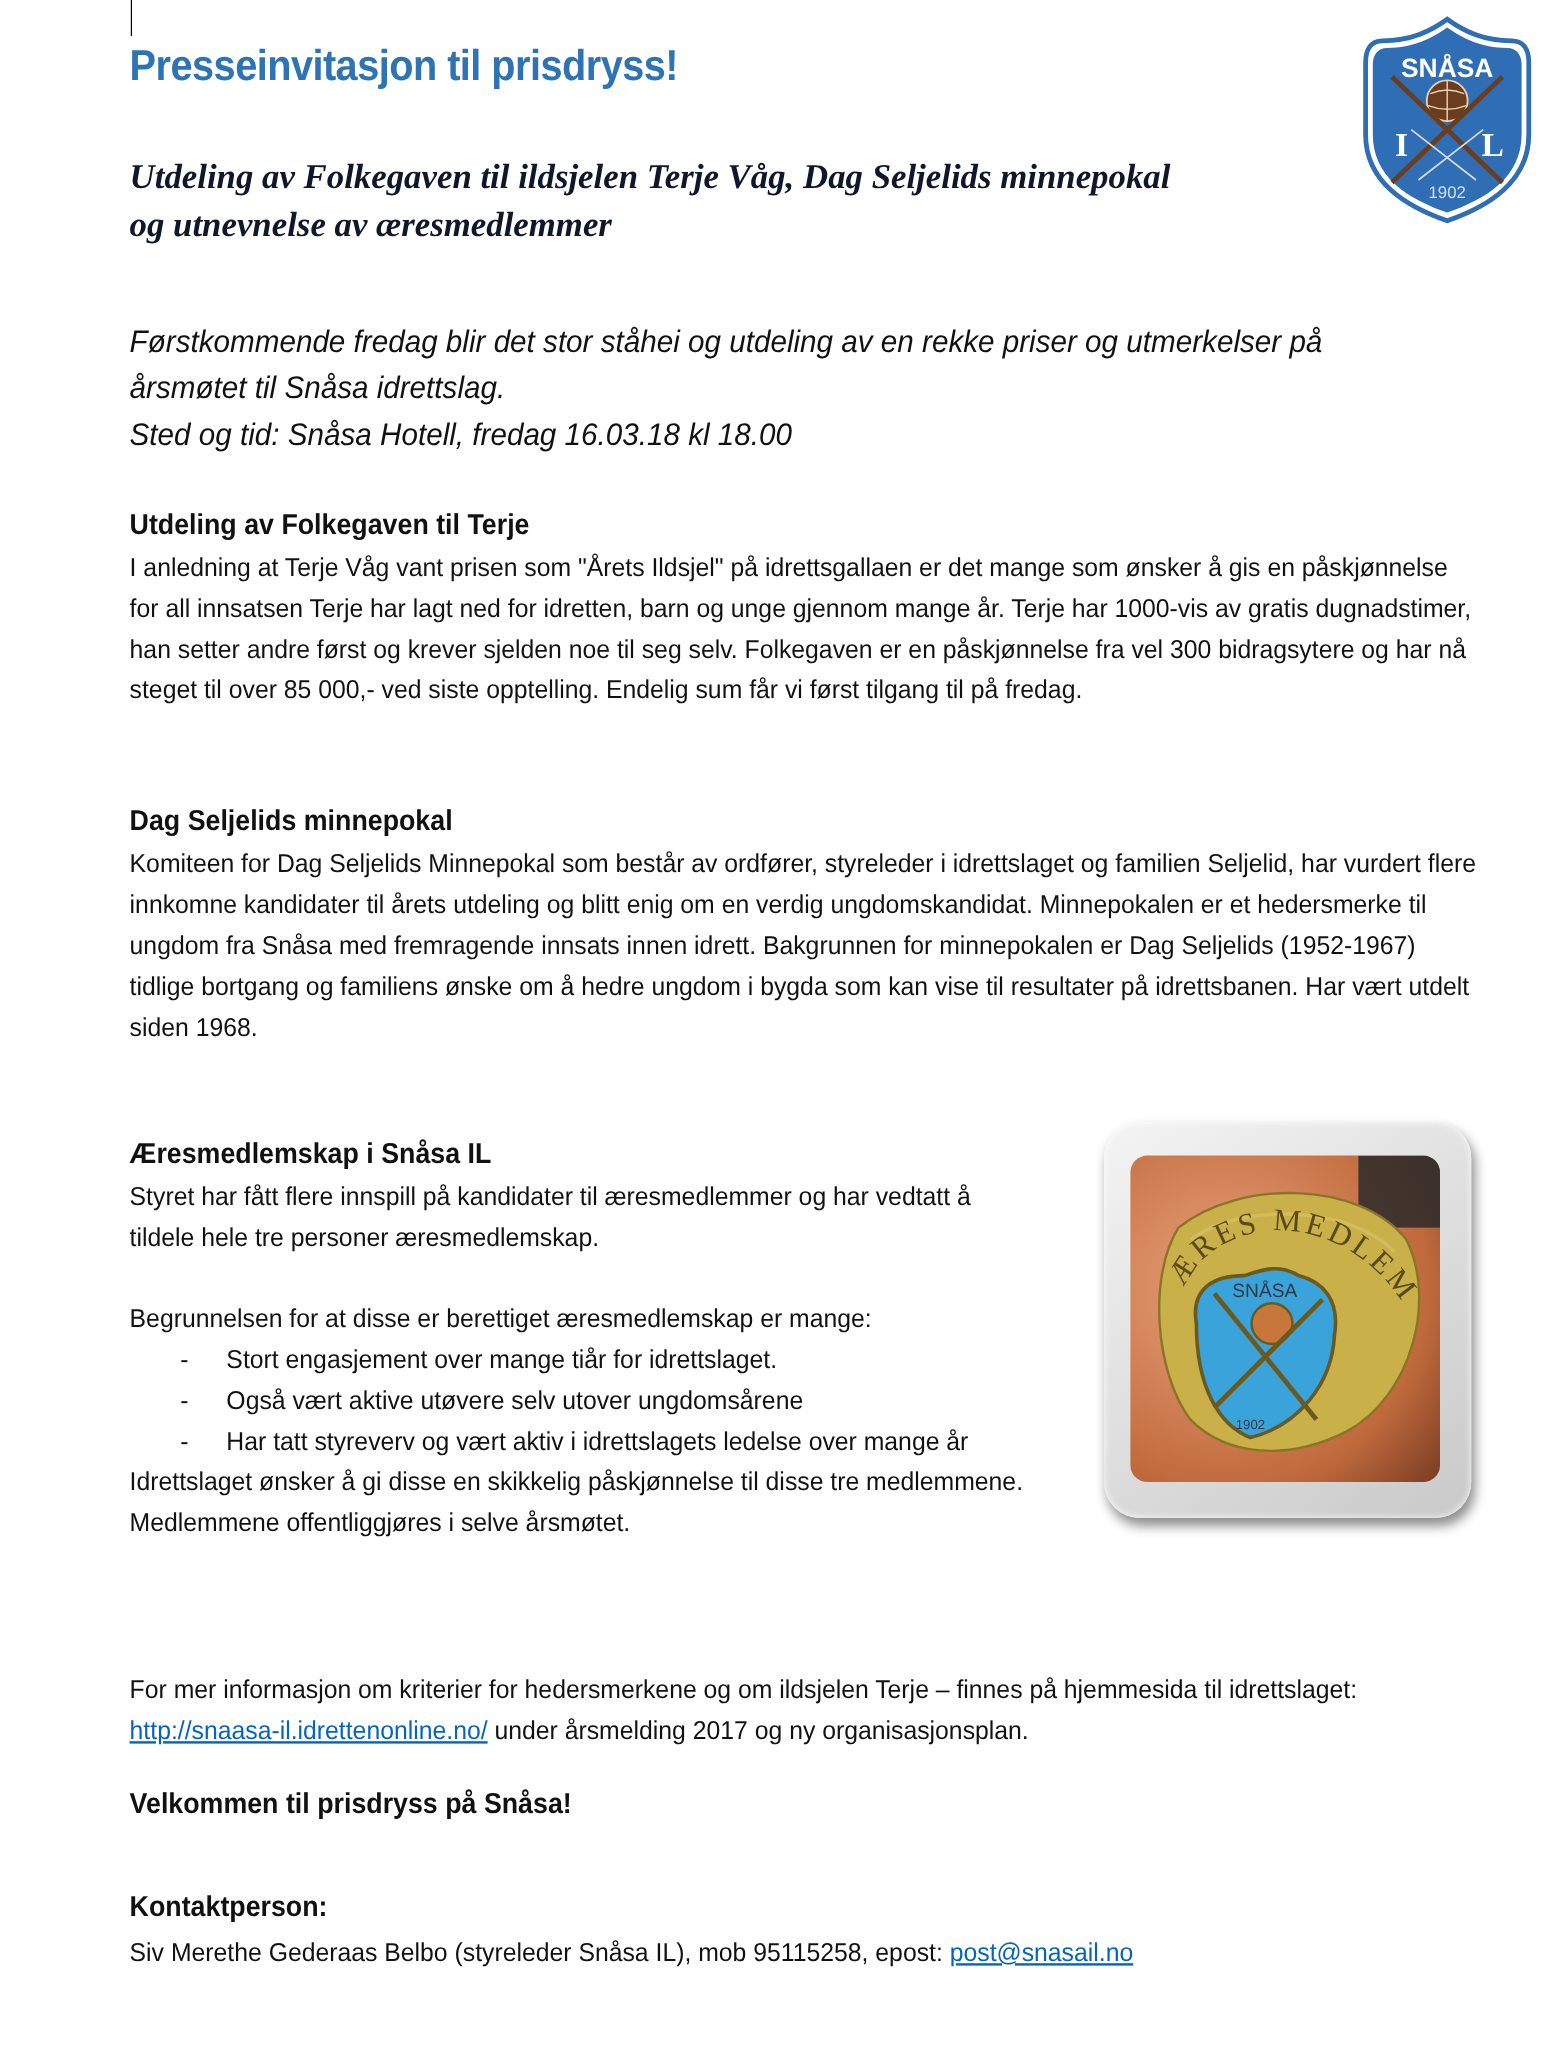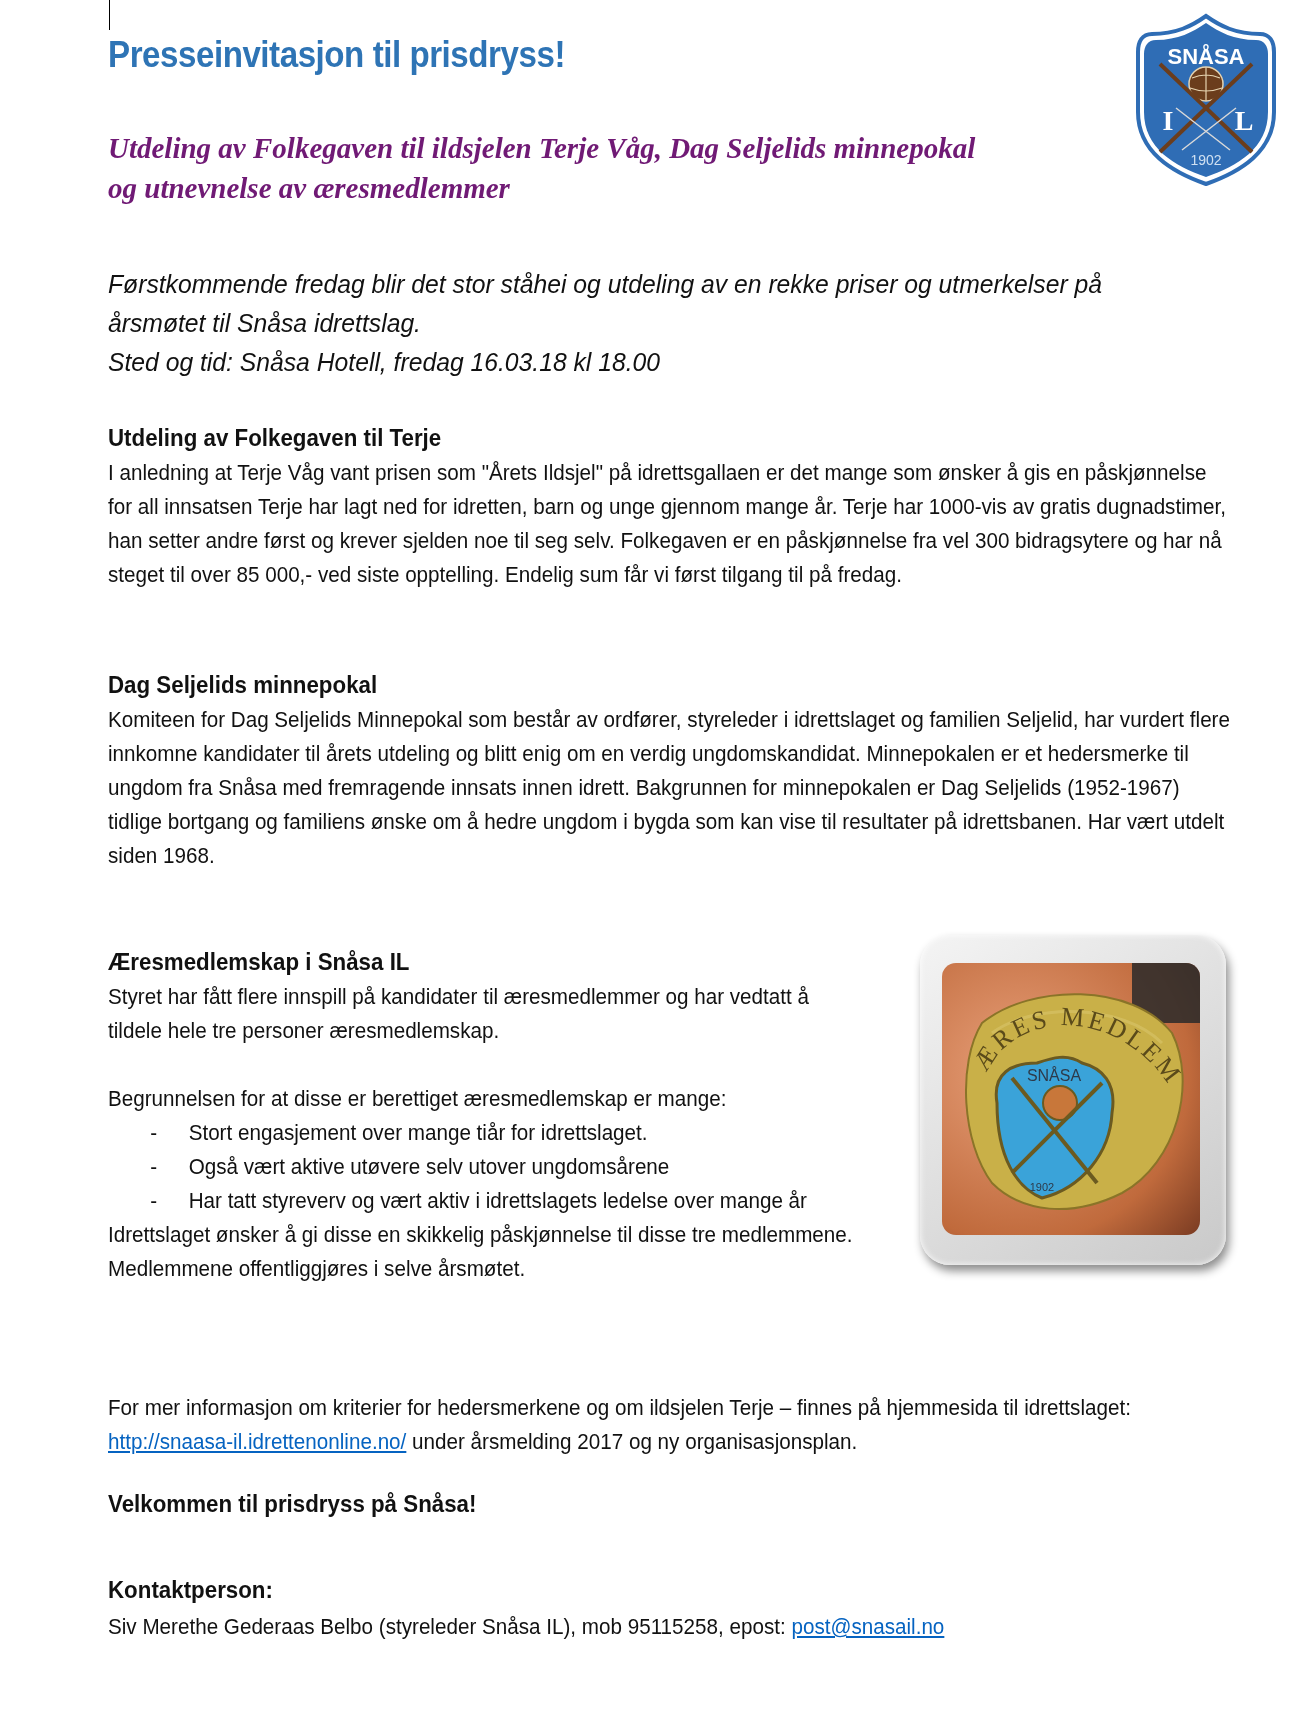--- a/index.html
+++ b/index.html
@@ -4,21 +4,21 @@
 <style>
   html, body { margin: 0; padding: 0; background: #ffffff; }
   body { width: 1305px; height: 1719px; position: relative; overflow: hidden;
          font-family: "Liberation Sans", sans-serif; color: #111; }
   .cursor-mark { position: absolute; left: 109px; top: 0; width: 1px; height: 30px; background: #000; }
   .title { position: absolute; left: 108px; top: 34px; margin: 0;
            font-family: "Liberation Sans", sans-serif; font-weight: bold;
            font-size: 36px; color: #2e74b5; letter-spacing: -0.5px; transform: scaleX(0.92); transform-origin: left; }
   .subtitle { position: absolute; left: 108px; top: 128px; margin: 0; width: 900px;
               font-family: "Liberation Serif", serif; font-style: italic; font-weight: bold;
-              font-size: 29px; line-height: 40px; color: #701a75; }
+              font-size: 29px; line-height: 40px; color: #0f172a; }
   .logo { position: absolute; left: 1132px; top: 12px; width: 148px; height: 175px; }
   .intro { position: absolute; left: 108px; top: 265px; margin: 0; width: 1100px;
            font-style: italic; font-size: 26px; line-height: 39px; color: #111;
            transform: scaleX(0.95); transform-origin: left; }
   .intro p { margin: 0; }
   .section-heading { position: absolute; left: 108px; margin: 0; font-weight: bold;
                      font-size: 24px; color: #111; transform: scaleX(0.93); transform-origin: left; }
   .body-text { position: absolute; left: 108px; margin: 0; font-size: 21.5px; line-height: 34px;
                color: #111; transform: scaleX(0.96); transform-origin: left; }
   .body-text p { margin: 0; }

